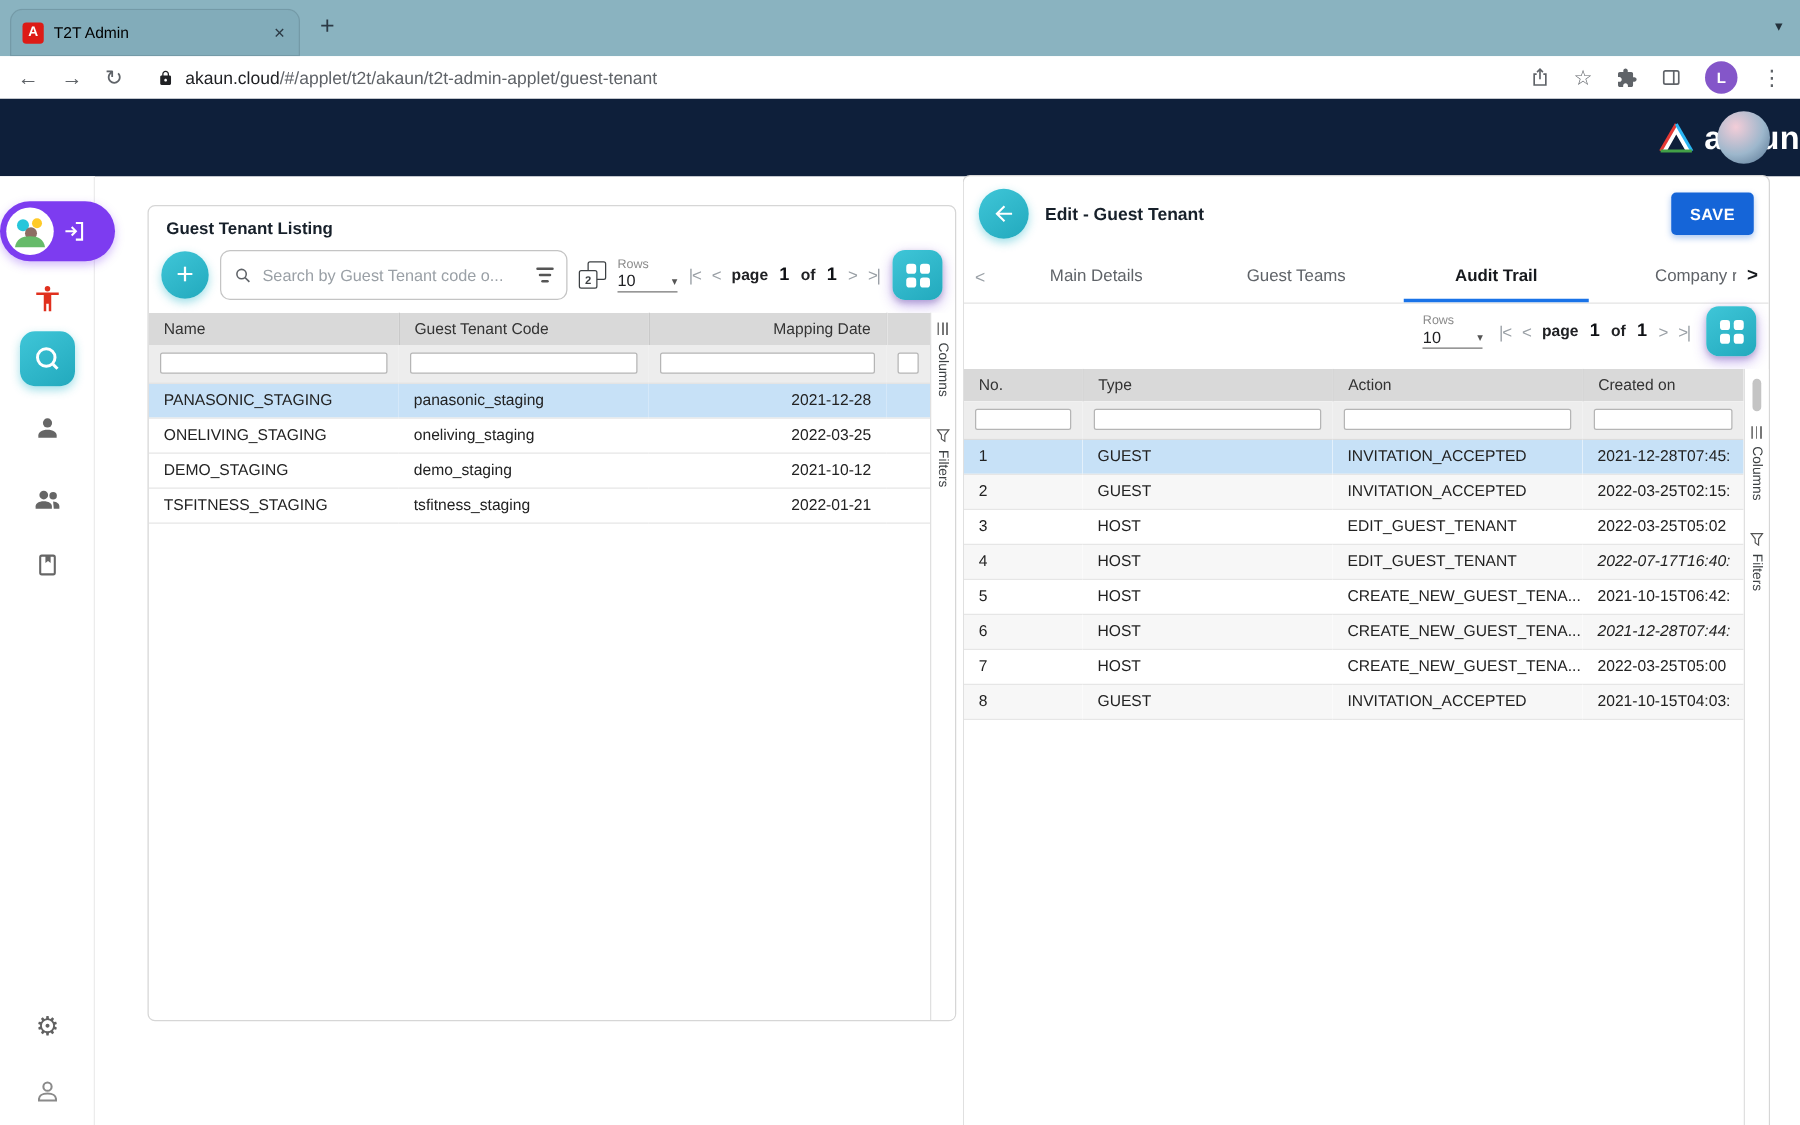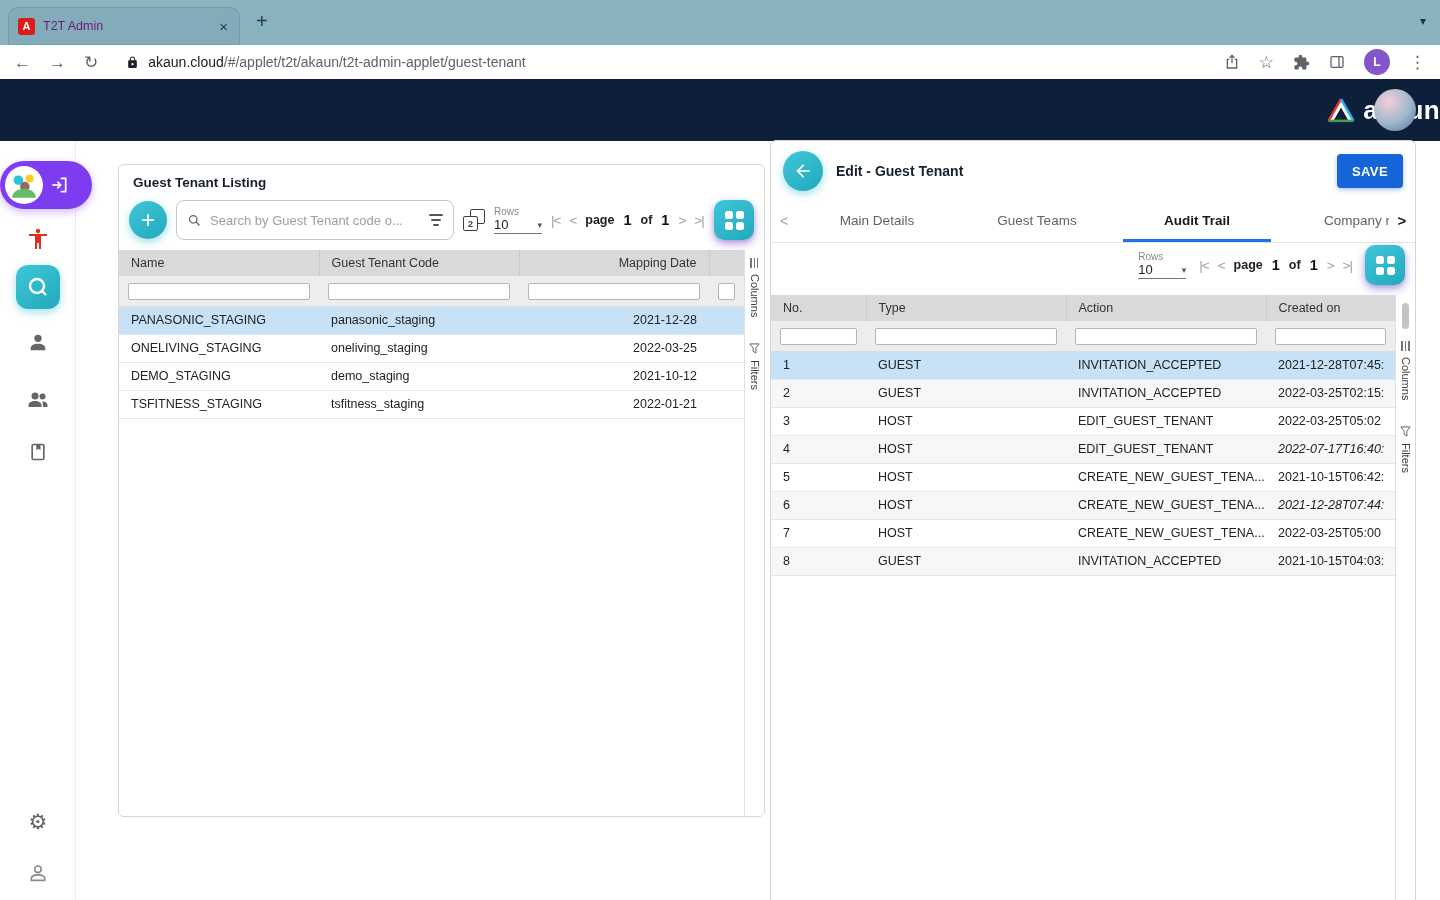--- a/index.html
+++ b/index.html
@@ -6,21 +6,21 @@
   body { font-family:"Liberation Sans", sans-serif; background:#fff; }
   .screen { position:relative; width:1440px; height:900px; overflow:hidden; background:#fff; }
 
   
   .tabbar { position:absolute; top:0; left:0; width:100%; height:45px; background:#8ab3c0; }
   .btab { position:absolute; left:8px; top:7px; width:232px; height:38px; background:#82acba;
           border-radius:10px 10px 0 0; display:flex; align-items:center; padding:0 10px;
           box-shadow: inset 0 0 0 1px rgba(0,0,0,0.10); }
   .favicon { width:17px; height:17px; background:#dd1b16; border-radius:3px; color:#fff; font-size:11px;
              font-weight:700; display:flex; align-items:center; justify-content:center; margin-right:8px; }
-  .btab-title { font-size:12.5px; color:#701a75; flex:1; white-space:nowrap; overflow:hidden; }
+  .btab-title { font-size:12.5px; color:#000000; flex:1; white-space:nowrap; overflow:hidden; }
   .btab-close { font-size:15px; color:#2c3a45; padding:0 2px; }
   .newtab { position:absolute; left:256px; top:10px; font-size:20px; color:#2c3a45; }
   .tabstrip-chevron { position:absolute; right:14px; top:14px; font-size:12px; color:#24323c; }
 
   .toolbar { position:absolute; top:45px; left:0; width:100%; height:34px; background:#fff;
              display:flex; align-items:center; padding:0 14px; }
   .nav-ic { font-size:17px; color:#5f6368; margin-right:18px; line-height:1; }
   .urlbox { display:flex; align-items:center; gap:9px; margin-left:10px; flex:1; min-width:0; }
   .url-text { font-size:14px; white-space:nowrap; overflow:hidden; }
   .url-domain { color:#202124; }

